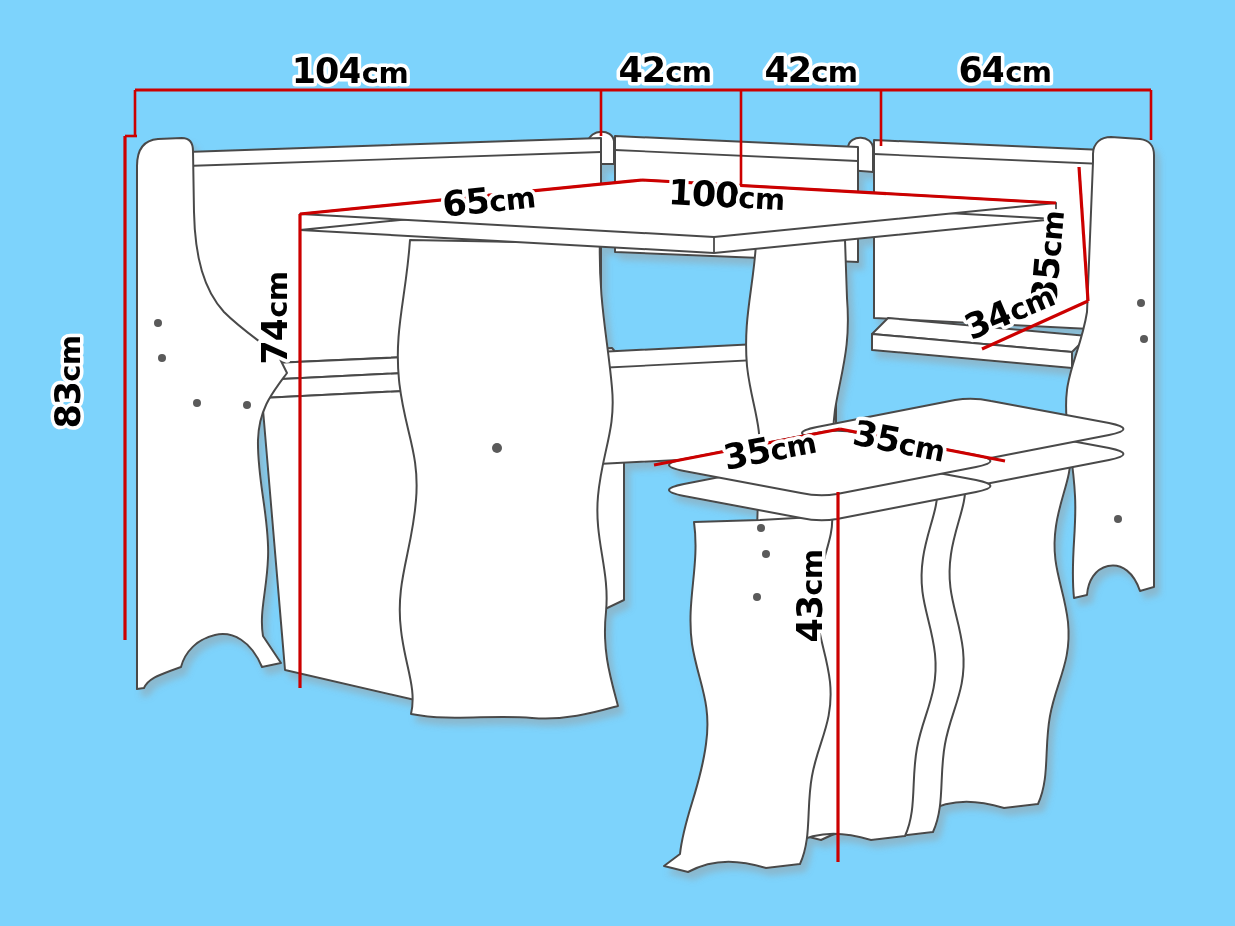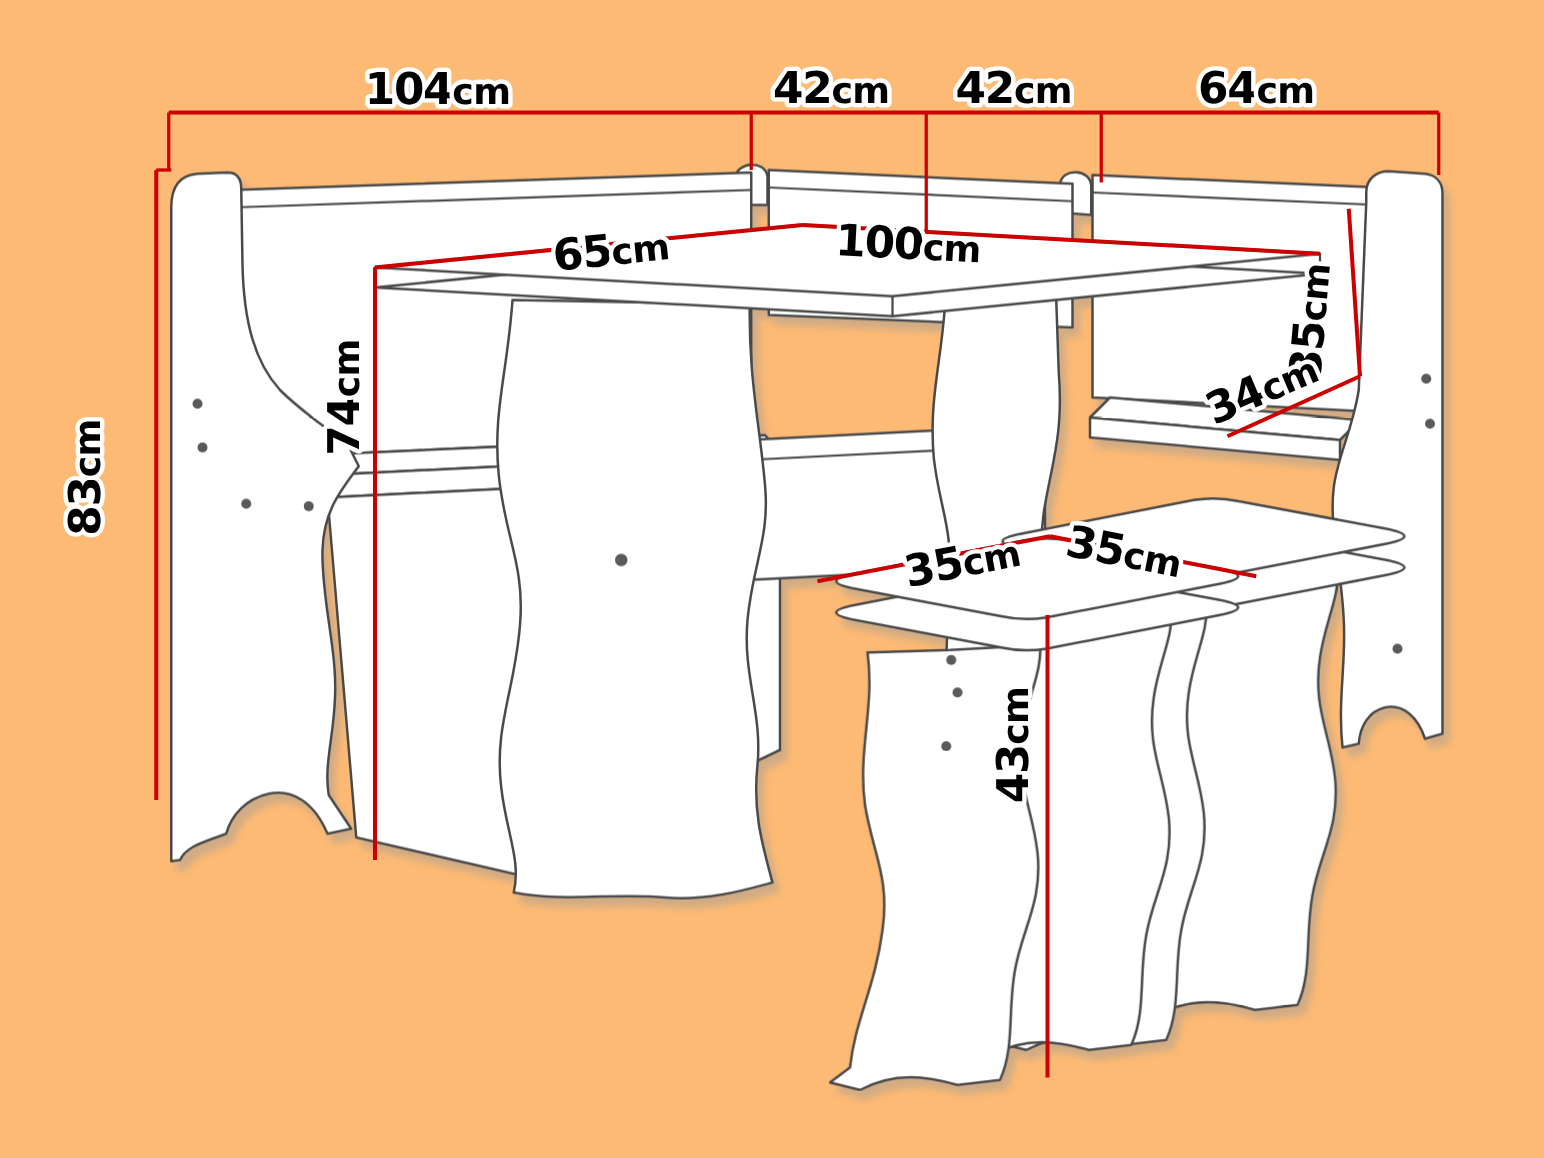--- a/index.html
+++ b/index.html
@@ -1,19 +1,19 @@
 <!DOCTYPE html>
 <html><head>
 <meta charset="utf-8">
 <style>
   html,body { margin:0; padding:0; background:#ffffff; }
   .stage {
     position:relative;
     width:1235px; height:926px;
-    background:#fdba74;
+    background:#7dd3fc;
     overflow:hidden;
     font-family:"DejaVu Sans","Liberation Sans",sans-serif;
   }
   svg { display:block; }
   
   .w   { fill:#ffffff; stroke:#4a4a4a; stroke-width:2; stroke-linejoin:round; }
   .ln  { fill:none;    stroke:#4a4a4a; stroke-width:1.8; stroke-linejoin:round; }
   .dot { fill:#5a5a5a; stroke:none; }
   
   .red     { fill:none; stroke:#cc0000; stroke-width:3.2; stroke-linecap:butt; }

